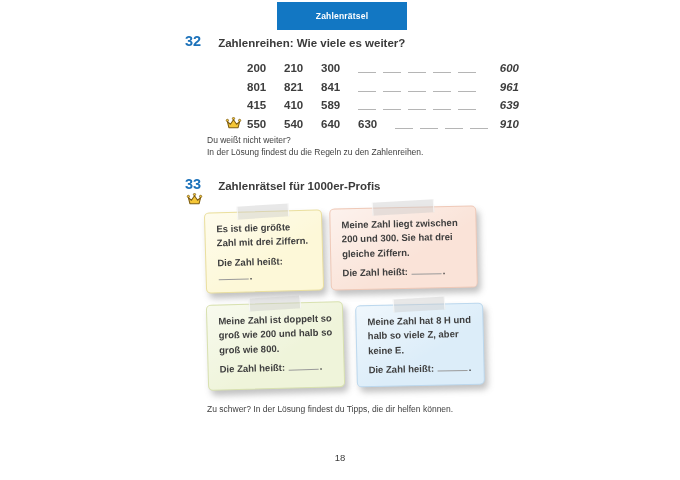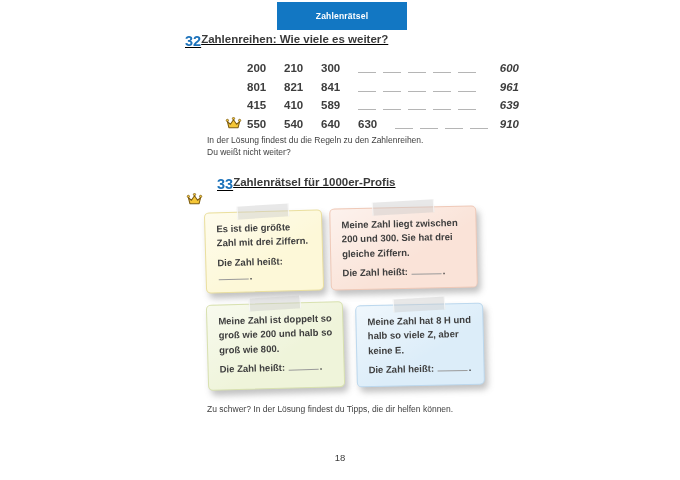--- a/index.html
+++ b/index.html
@@ -10,23 +10,23 @@
   .page { position:absolute; inset:0; }
 
   
   .header-tab {
     position:absolute; left:277px; top:2px; width:130px; height:28px;
     background:#1277c3; color:#fff; font-size:8.5px; font-weight:bold;
     display:flex; align-items:center; justify-content:center; letter-spacing:.2px;
   }
 
   
-  .ex-header { position:absolute; display:flex; gap:0; align-items:flex-start;text-decoration:underline; }
+  .ex-header { position:absolute; display:flex; gap:17px; align-items:flex-end; }
   .ex-header.ex32 { left:185px; top:33px; }
-  .ex-header.ex33 { left:185px; top:176px;margin-left:32px; }
+  .ex-header.ex33 { left:185px; top:176px; }
   .ex-num  { color:#1c72ba; font-weight:bold; font-size:14.5px; }
   .ex-title{ color:#3a3a3a; font-weight:bold; font-size:11.5px; }
 
   
   .seq-rows { position:absolute; left:207px; top:59px; width:272px;margin-left:40px; }
   .seq-row  {
     position:relative; display:flex; align-items:flex-end; height:15px;
     margin-bottom:3.5px; font-size:11.5px; font-weight:bold; color:#3d3d3d;
   }
   .seq-num   { width:37px; flex:none; }
@@ -127,22 +127,22 @@
         <span class="seq-num">630</span>
         <span class="seq-blank"></span>
         <span class="seq-blank"></span>
         <span class="seq-blank"></span>
         <span class="seq-blank"></span>
         <span class="seq-end">910</span>
       </div>
     </div>
 
   <div class="hint32">
+    <div>Du weißt nicht weiter?</div>
     <div>In der Lösung findest du die Regeln zu den Zahlenreihen.</div>
-    <div>Du weißt nicht weiter?</div>
   </div>
 
   <div class="ex-header ex33">
     <span class="ex-num">33</span>
     <span class="ex-title">Zahlenrätsel für 1000er-Profis</span>
   </div>
   <span class="ex33-crown"><svg width="17" height="13" viewBox="0 0 22 17">
         <circle cx="3" cy="4.5" r="1.5" fill="#f5c636" stroke="#7d5d12" stroke-width="1"></circle>
         <circle cx="11" cy="2" r="1.5" fill="#f5c636" stroke="#7d5d12" stroke-width="1"></circle>
         <circle cx="19" cy="4.5" r="1.5" fill="#f5c636" stroke="#7d5d12" stroke-width="1"></circle>

